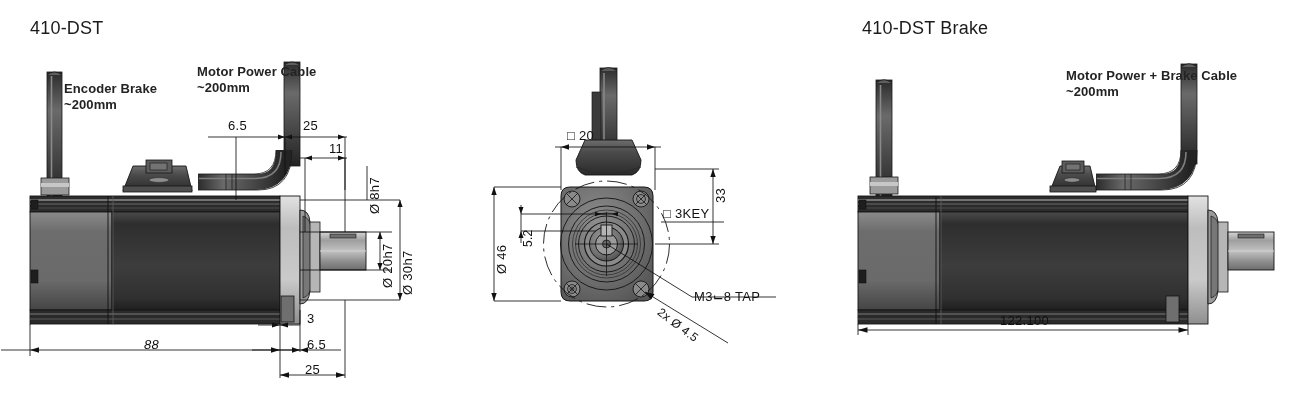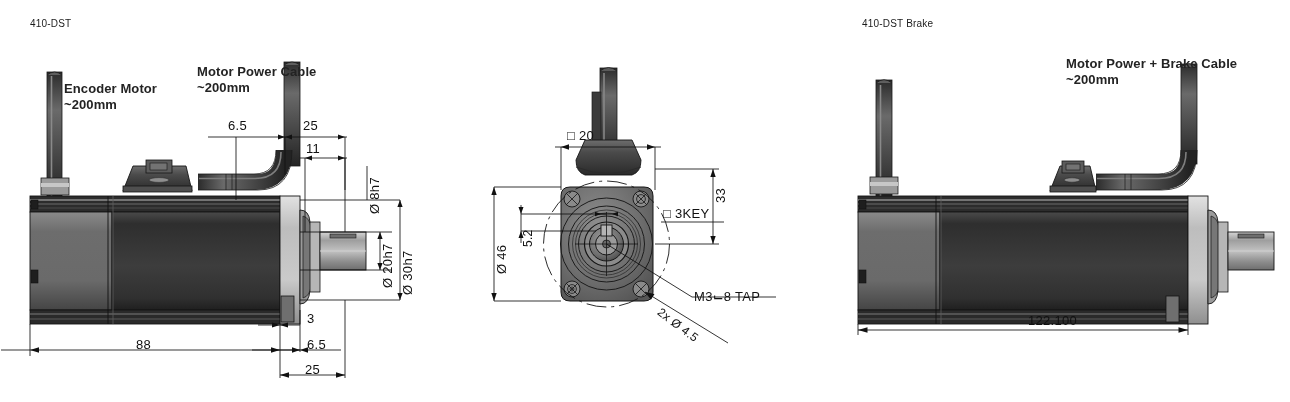--- a/index.html
+++ b/index.html
@@ -16,21 +16,21 @@
     color: #1a1a1a;
   }
   .stage {
     position: absolute;
     left: 0; top: 0;
     width: 1290px;
     height: 402px;
   }
   .view-title {
     position: absolute;
-    font-size: 10px;
+    font-size: 18px;
     font-weight: 400;
     color: #1b1b1b;
     letter-spacing: 0.2px;
     white-space: nowrap;
   }
   .callout {
     position: absolute;
     font-size: 13px;
     font-weight: bold;
     line-height: 1.25;
@@ -400,44 +400,44 @@
         <line x1="858" y1="330" x2="1188" y2="330"></line>
         <path d="M858 330 l9.5 -2.8 v5.6 z" fill="#111111" stroke="none"></path>
         <path d="M1188 330 l-9.5 -2.8 v5.6 z" fill="#111111" stroke="none"></path>
       </g>
 
     </g>
   </svg>
 
   <div class="view-title" style="left:30px; top:18px;">410-DST</div>
 
-  <div class="callout" style="left:64px; top:81px;">Encoder Motor
+  <div class="callout" style="left:64px; top:81px;">Encoder Brake
 ~200mm</div>
   <div class="callout" style="left:197px; top:64px;">Motor Power Cable
 ~200mm</div>
 
   <div class="dim" style="left:228px; top:118px;">6.5</div>
   <div class="dim" style="left:303px; top:118px;">25</div>
-  <div class="dim" style="left:306px; top:141px;">11</div>
+  <div class="dim" style="left:329px; top:141px;">11</div>
   <div class="dim vert" style="left:367px; top:214px;">Ø 8h7</div>
   <div class="dim vert" style="left:380px; top:288px;">Ø 20h7</div>
   <div class="dim vert" style="left:400px; top:295px;">Ø 30h7</div>
   <div class="dim" style="left:307px; top:311px;">3</div>
-  <div class="dim" style="left:136px; top:337px;">88</div>
+  <div class="dim" style="left:144px; top:337px;font-style:italic;">88</div>
   <div class="dim" style="left:307px; top:337px;">6.5</div>
   <div class="dim" style="left:305px; top:362px;">25</div>
 
   <div class="dim" style="left:567px; top:128px;">□ 20</div>
   <div class="dim vert" style="left:713px; top:203px;">33</div>
   <div class="dim" style="left:663px; top:206px;">□ 3KEY</div>
   <div class="dim vert" style="left:494px; top:274px;">Ø 46</div>
   <div class="dim small vert" style="left:521px; top:247px;">5.2</div>
   <div class="dim" style="left:694px; top:280px;margin-top:9px;">M3⌙8 TAP</div>
   <div class="dim small rot-diag" style="left:663px; top:305px;">2x Ø 4.5</div>
 
   <div class="view-title" style="left:862px; top:18px;text-align:right;">410-DST Brake</div>
 
-  <div class="callout" style="left:1066px; top:56px;">Motor Power + Brake Cable
+  <div class="callout" style="left:1066px; top:68px;">Motor Power + Brake Cable
 ~200mm</div>
 
-  <div class="dim" style="left:1028px; top:313px;">122.100</div>
+  <div class="dim" style="left:1000px; top:313px;">122.100</div>
 
 </div>
 
 </body></html>

